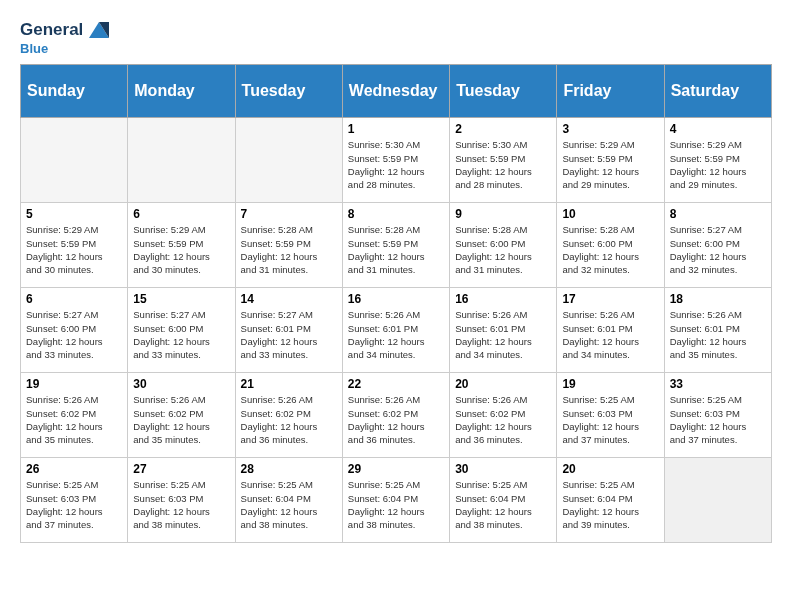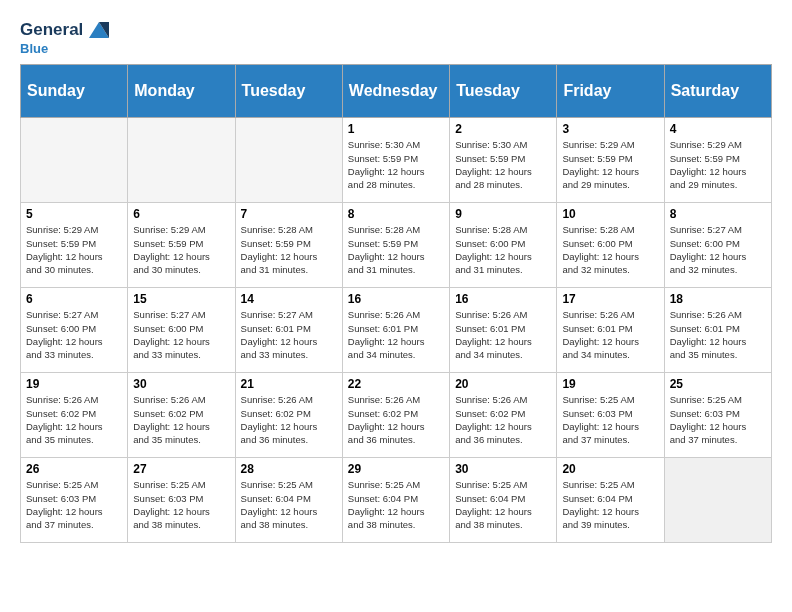--- a/index.html
+++ b/index.html
@@ -277,21 +277,21 @@
 and 36 minutes.</div>
         </td>
         <td>
           <div class="day-number">19</div>
           <div class="day-info" style="white-space: pre-line;">Sunrise: 5:25 AM
 Sunset: 6:03 PM
 Daylight: 12 hours
 and 37 minutes.</div>
         </td>
         <td>
-          <div class="day-number">25</div>
+          <div class="day-number">33</div>
           <div class="day-info" style="white-space: pre-line;">Sunrise: 5:25 AM
 Sunset: 6:03 PM
 Daylight: 12 hours
 and 37 minutes.</div>
         </td>
       </tr>
       <tr>
         <td>
           <div class="day-number">26</div>
           <div class="day-info" style="white-space: pre-line;">Sunrise: 5:25 AM

